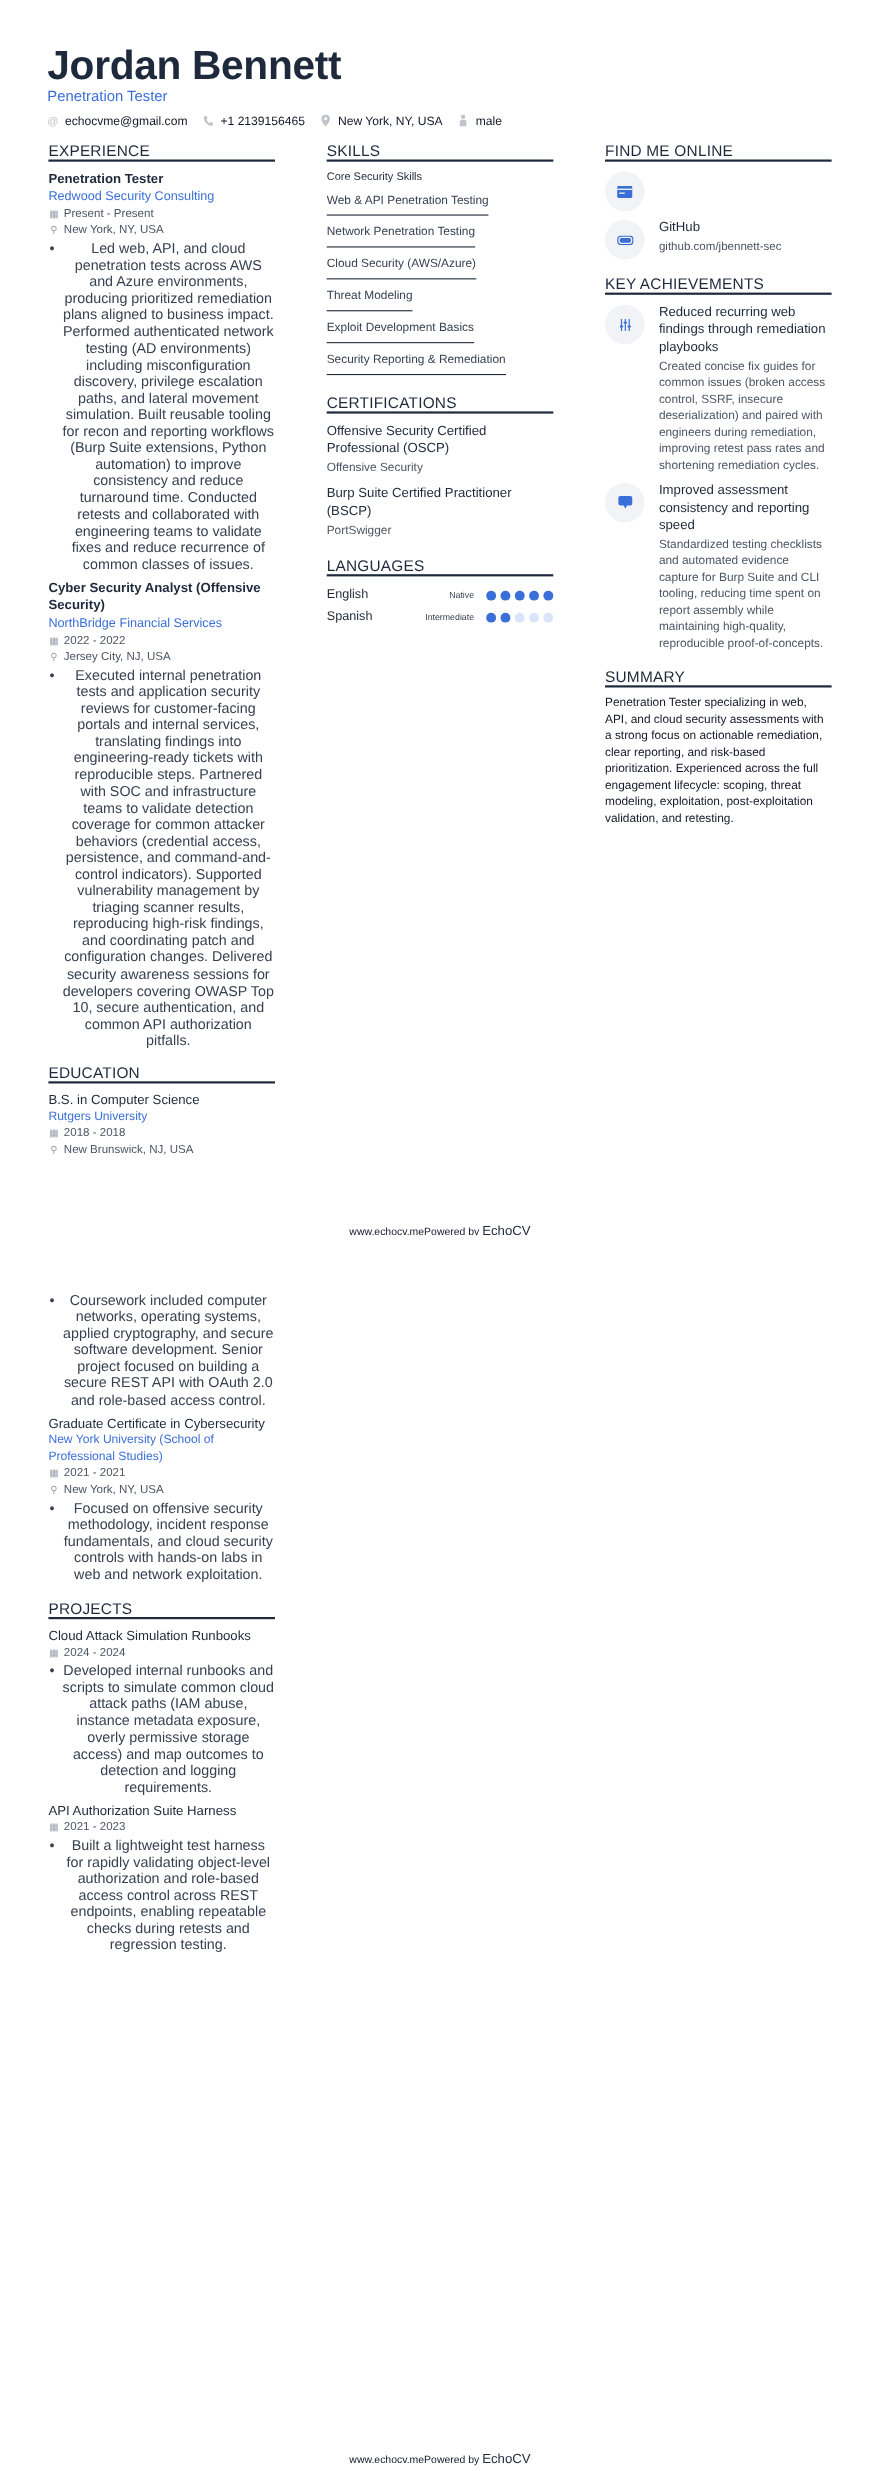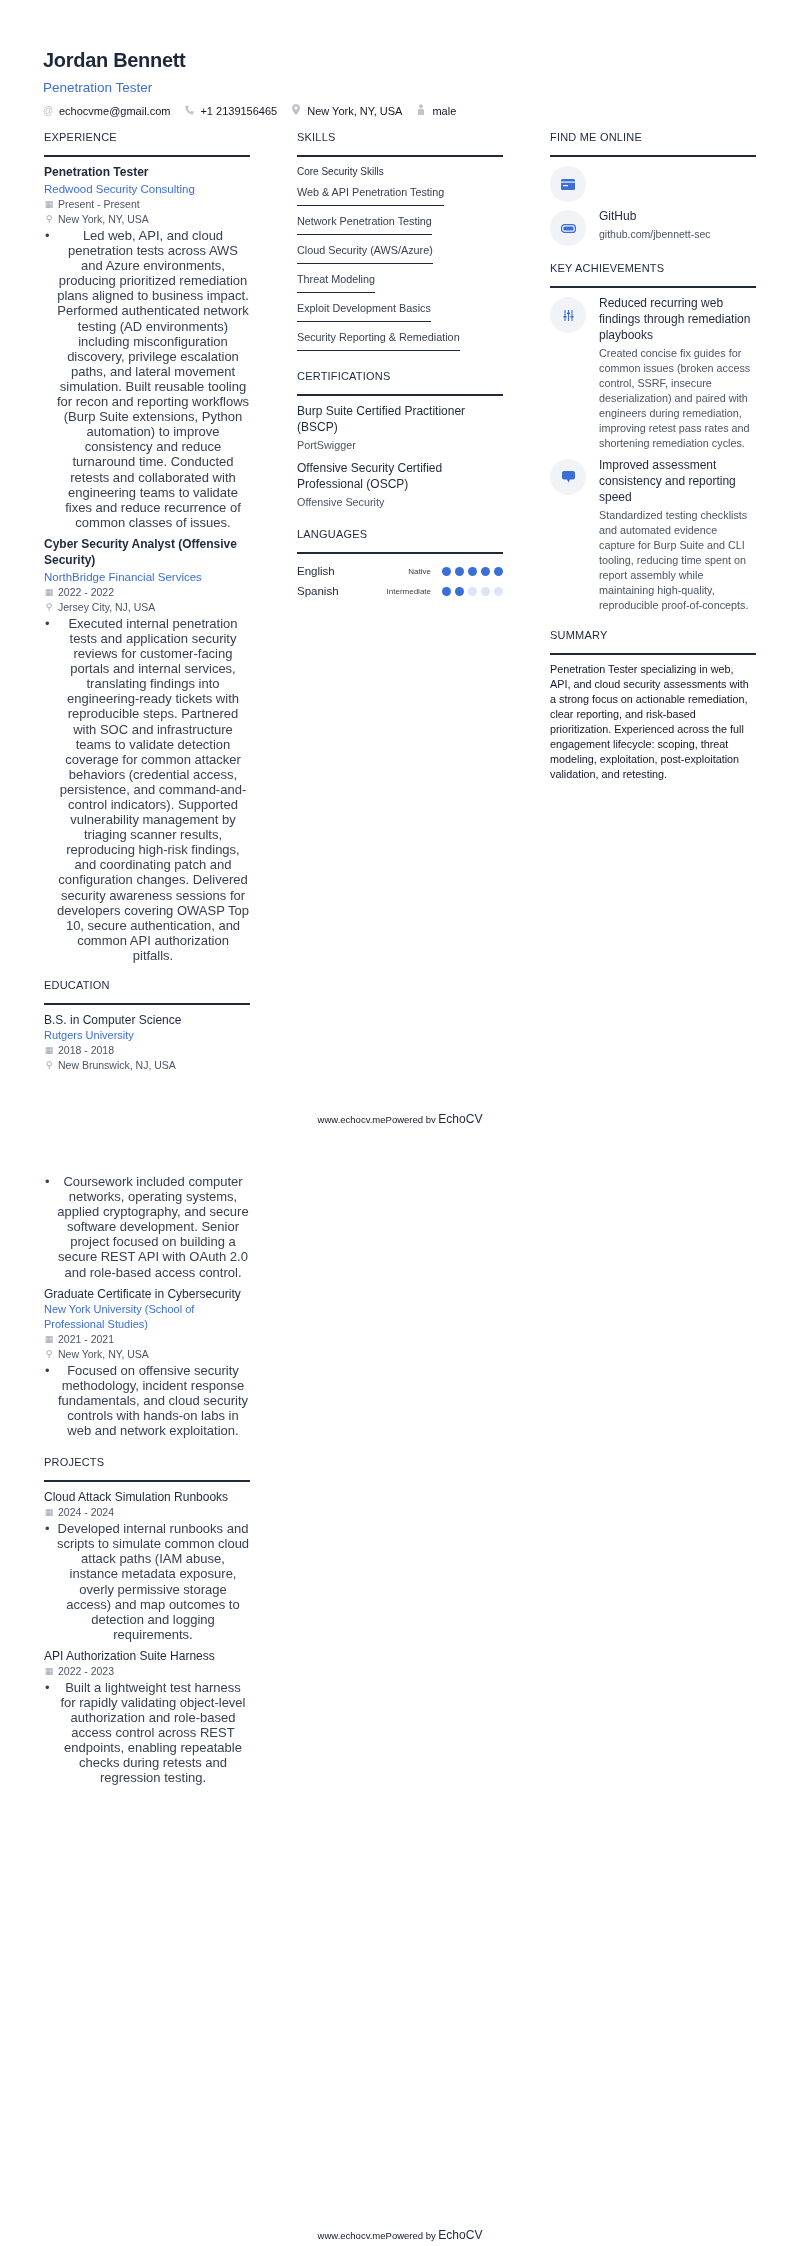--- a/index.html
+++ b/index.html
@@ -4,32 +4,32 @@
   <style>
     * { box-sizing: border-box; margin: 0; padding: 0; }
     html, body { width: 794px; background: #ffffff; }
     body { font-family: "Liberation Sans", "DejaVu Sans", sans-serif; color: #1f2937; position: relative; height: 2246px; overflow: hidden; }
 
     .page { position: absolute; left: 0; width: 794px; background: #fff; }
     .page1 { top: 0; height: 1123px; }
     .page2 { top: 1123px; height: 1123px; }
 
     .header { position: absolute; left: 43px; top: 42px; }
-    .name { font-size: 20px; font-weight: 700; color: #1e293b; letter-spacing: -0.3px; line-height: 36px; }
+    .name { font-size: 37px; font-weight: 700; color: #1e293b; letter-spacing: -0.3px; line-height: 36px; }
     .role { font-size: 13.5px; color: #3b6fd8; margin-top: 2px; line-height: 16px; }
     .contacts { display: flex; align-items: center; margin-top: 8px; font-size: 11px; color: #111827; }
     .contact { display: flex; align-items: center; margin-right: 14px; }
     .contact .ci { color: #c0c4cc; margin-right: 6px; font-size: 10px; width: 10px; text-align: center; }
 
     .col { position: absolute; }
     .col-left { left: 44px; width: 206px; }
     .col-mid { left: 297px; width: 206px; }
     .col-right { left: 550px; width: 206px; }
 
-    .sec-title { font-size: 11px; color: #1e293b; text-transform: uppercase; letter-spacing: 0.2px; padding-bottom: 11px; border-bottom: 2px solid #1e293b; margin-bottom: 7px; line-height: 13px; }
+    .sec-title { font-size: 14px; color: #1e293b; text-transform: uppercase; letter-spacing: 0.2px; padding-bottom: 1px; border-bottom: 2px solid #1e293b; margin-bottom: 7px; line-height: 13px; }
 
     .job-title { font-size: 12px; font-weight: 700; color: #1e293b; line-height: 16px; }
     .org { font-size: 11.5px; color: #3b6fd8; line-height: 16px; margin-top: 1px; }
     .meta { font-size: 10.5px; color: #4b5563; line-height: 15px; display: flex; align-items: center; }
     .meta .mi { color: #9ca3af; font-size: 9px; width: 10px; margin-right: 4px; text-align: center; }
     .bullets { list-style: none; margin-top: 1px; }
     .bullets li { position: relative; padding-left: 12px; font-size: 13px; line-height: 15.1px; color: #374151; text-align: center; }
     .bullets li::before { content: "•"; position: absolute; left: 1px; top: 0; color: #374151; }
     .entry { margin-bottom: 6px; }
 
@@ -161,26 +161,26 @@
     <div class="skill-group">Core Security Skills</div>
     <div class="skill-wrap"><span class="skill">Web &amp; API Penetration Testing</span></div>
     <div class="skill-wrap"><span class="skill">Network Penetration Testing</span></div>
     <div class="skill-wrap"><span class="skill">Cloud Security (AWS/Azure)</span></div>
     <div class="skill-wrap"><span class="skill">Threat Modeling</span></div>
     <div class="skill-wrap"><span class="skill">Exploit Development Basics</span></div>
     <div class="skill-wrap"><span class="skill">Security Reporting &amp; Remediation</span></div>
 
     <div class="sec-title" style="margin-top:14px;">CERTIFICATIONS</div>
     <div>
+      <div class="cert-name">Offensive Security Certified Professional (OSCP)</div>
+      <div class="cert-issuer">Offensive Security</div>
+    </div>
+    <div>
       <div class="cert-name">Burp Suite Certified Practitioner (BSCP)</div>
       <div class="cert-issuer">PortSwigger</div>
-    </div>
-    <div>
-      <div class="cert-name">Offensive Security Certified Professional (OSCP)</div>
-      <div class="cert-issuer">Offensive Security</div>
     </div>
 
     <div class="sec-title" style="margin-top:18px;">LANGUAGES</div>
     <div class="lang-row">
       <span class="lang-name">English</span>
       <span class="lang-right">
         <span class="lang-level">Native</span>
         <span class="dots">
             <span class="dot on"></span>
             <span class="dot on"></span>
@@ -308,21 +308,21 @@
           <span>2024 - 2024</span>
         </div>
       <ul class="bullets">
         <li>Developed internal runbooks and scripts to simulate common cloud attack paths (IAM abuse, instance metadata exposure, overly permissive storage access) and map outcomes to detection and logging requirements.</li>
       </ul>
     </div>
     <div class="entry">
       <div class="edu-degree">API Authorization Suite Harness</div>
       <div class="meta">
           <span class="mi">▦</span>
-          <span>2022 - 2023</span>
+          <span>2021 - 2023</span>
         </div>
       <ul class="bullets">
         <li>Built a lightweight test harness for rapidly validating object-level authorization and role-based access control across REST endpoints, enabling repeatable checks during retests and regression testing.</li>
       </ul>
     </div>
   </div>
 
   <div class="footer" style="top:1105px;">
     <span>www.echocv.me</span>
     <span><span>Powered by</span> <span class="brand">EchoCV</span></span>

